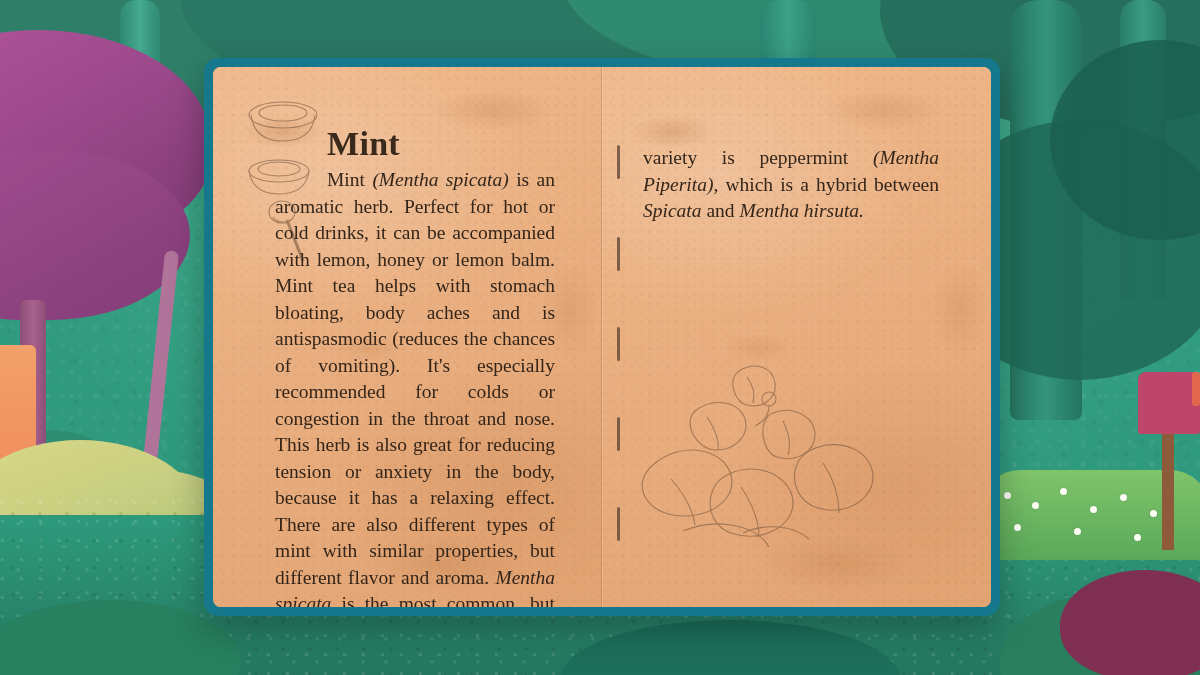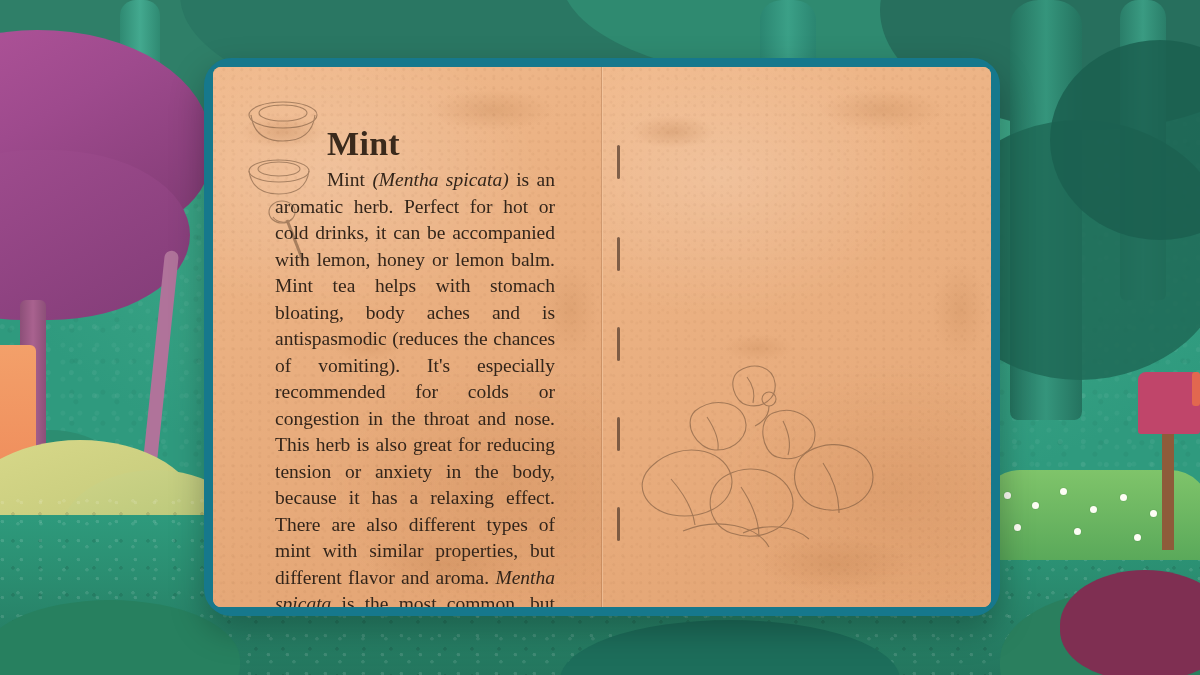--- a/index.html
+++ b/index.html
@@ -100,21 +100,21 @@
     background: linear-gradient(180deg, #f3a06a 0%, #ef8b5a 100%);
     border-radius: 6px 6px 0 0;
   }
 
   
   #book {
     position: absolute;
     left: 204px; top: 58px;
     width: 796px; height: 558px;
     background: #16788c;
-    border-radius: 27px;
+    border-radius: 14px;
     padding: 9px;
     box-shadow: 0 14px 34px rgba(0,0,0,.28);
   }
   .pages {
     position: relative;
     width: 100%; height: 100%;
     display: flex;
     border-radius: 8px;
     overflow: hidden;
     background: #edb283;
@@ -279,20 +279,23 @@
 
         <div class="dashes">
           <div class="dash" style="top:0px;"></div>
           <div class="dash" style="top:92px;"></div>
           <div class="dash" style="top:182px;"></div>
           <div class="dash" style="top:272px;"></div>
           <div class="dash" style="top:362px;"></div>
         </div>
 
         <div class="page-inner">
+          <p class="body">
+            variety is peppermint <em>(Mentha Piperita)</em>, which is a hybrid between <em>Spicata</em> and <em>Mentha hirsuta.</em>
+          </p>
         </div>
 
         <div class="sketch" style="left:20px; bottom:22px;">
           <svg width="330" height="230" viewBox="0 0 330 230" fill="none" stroke="#6f5038" stroke-width="1.1" opacity="0.55">
             <path d="M116 16c16-10 34-4 36 12 2 15-12 26-28 22-13-3-20-26-8-34z"></path>
             <path d="M124 22c6 8 8 18 6 26"></path>
             <path d="M72 56c18-14 44-10 50 8 5 16-10 32-30 31-18-1-33-26-20-39z"></path>
             <path d="M84 62c8 12 12 24 11 33"></path>
             <path d="M150 58c20-8 42 4 42 22 0 17-20 28-38 22-16-5-20-38-4-44z"></path>
             <path d="M160 66c6 12 8 24 5 34"></path>

